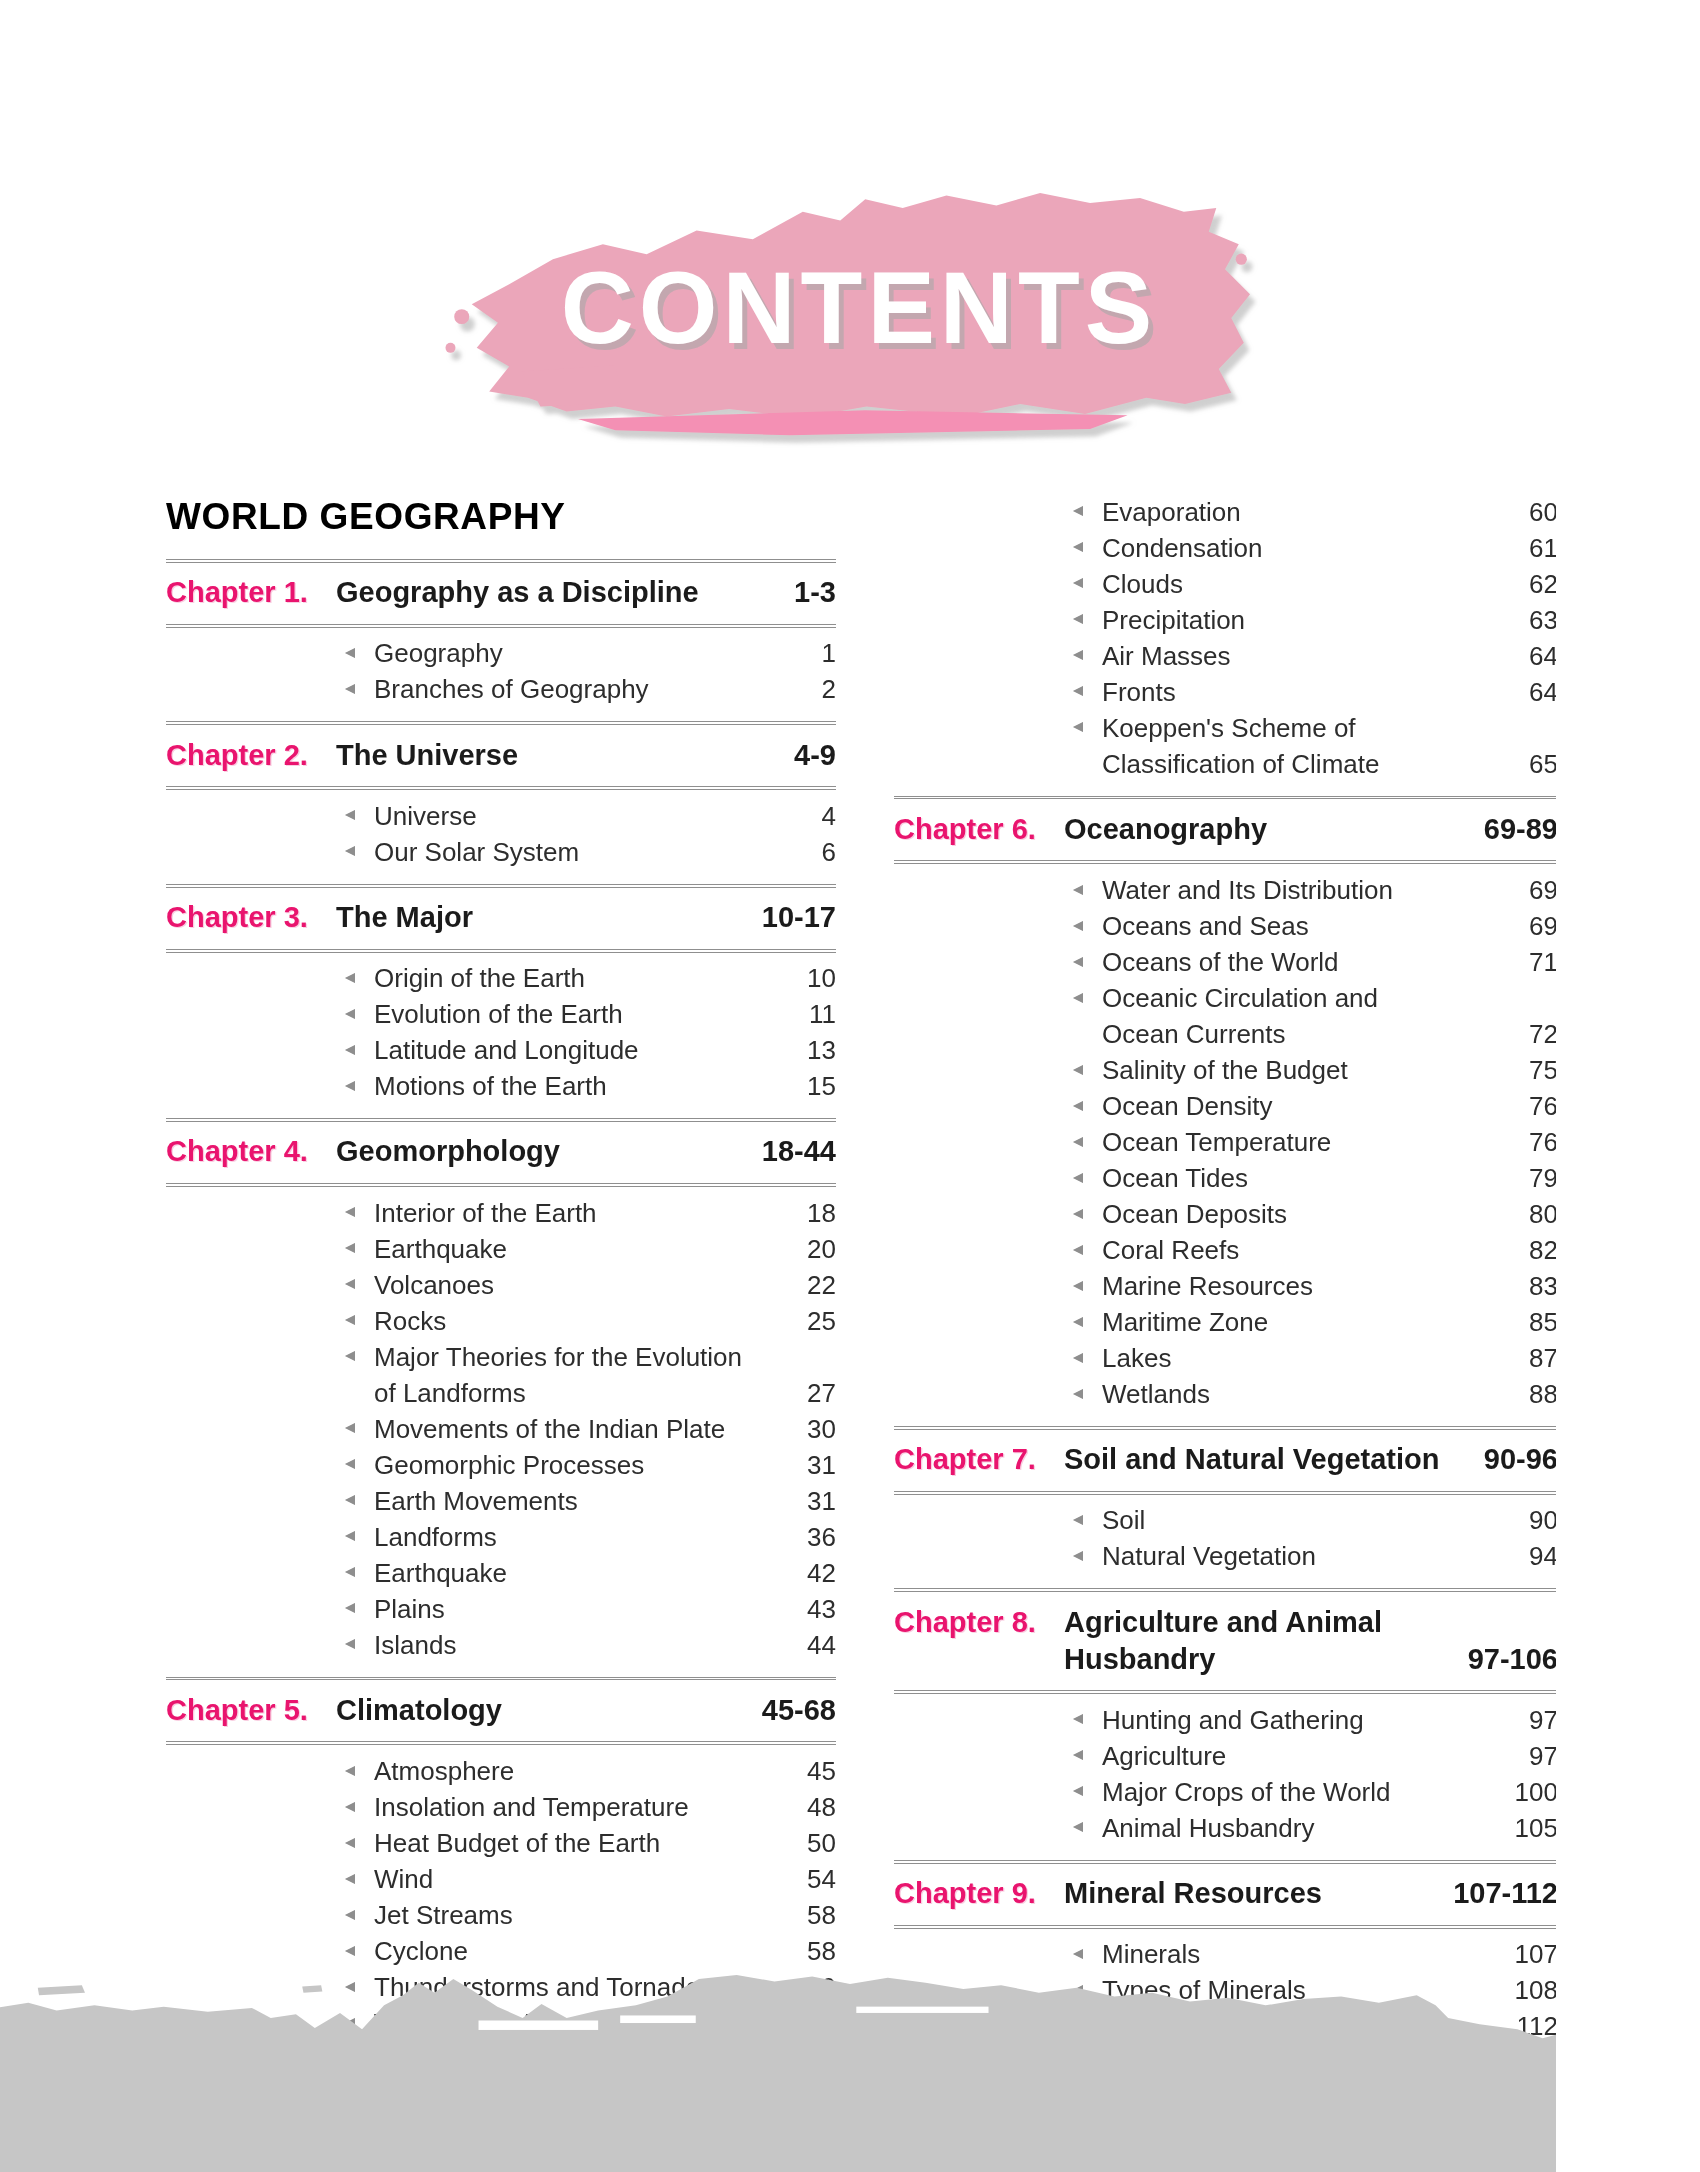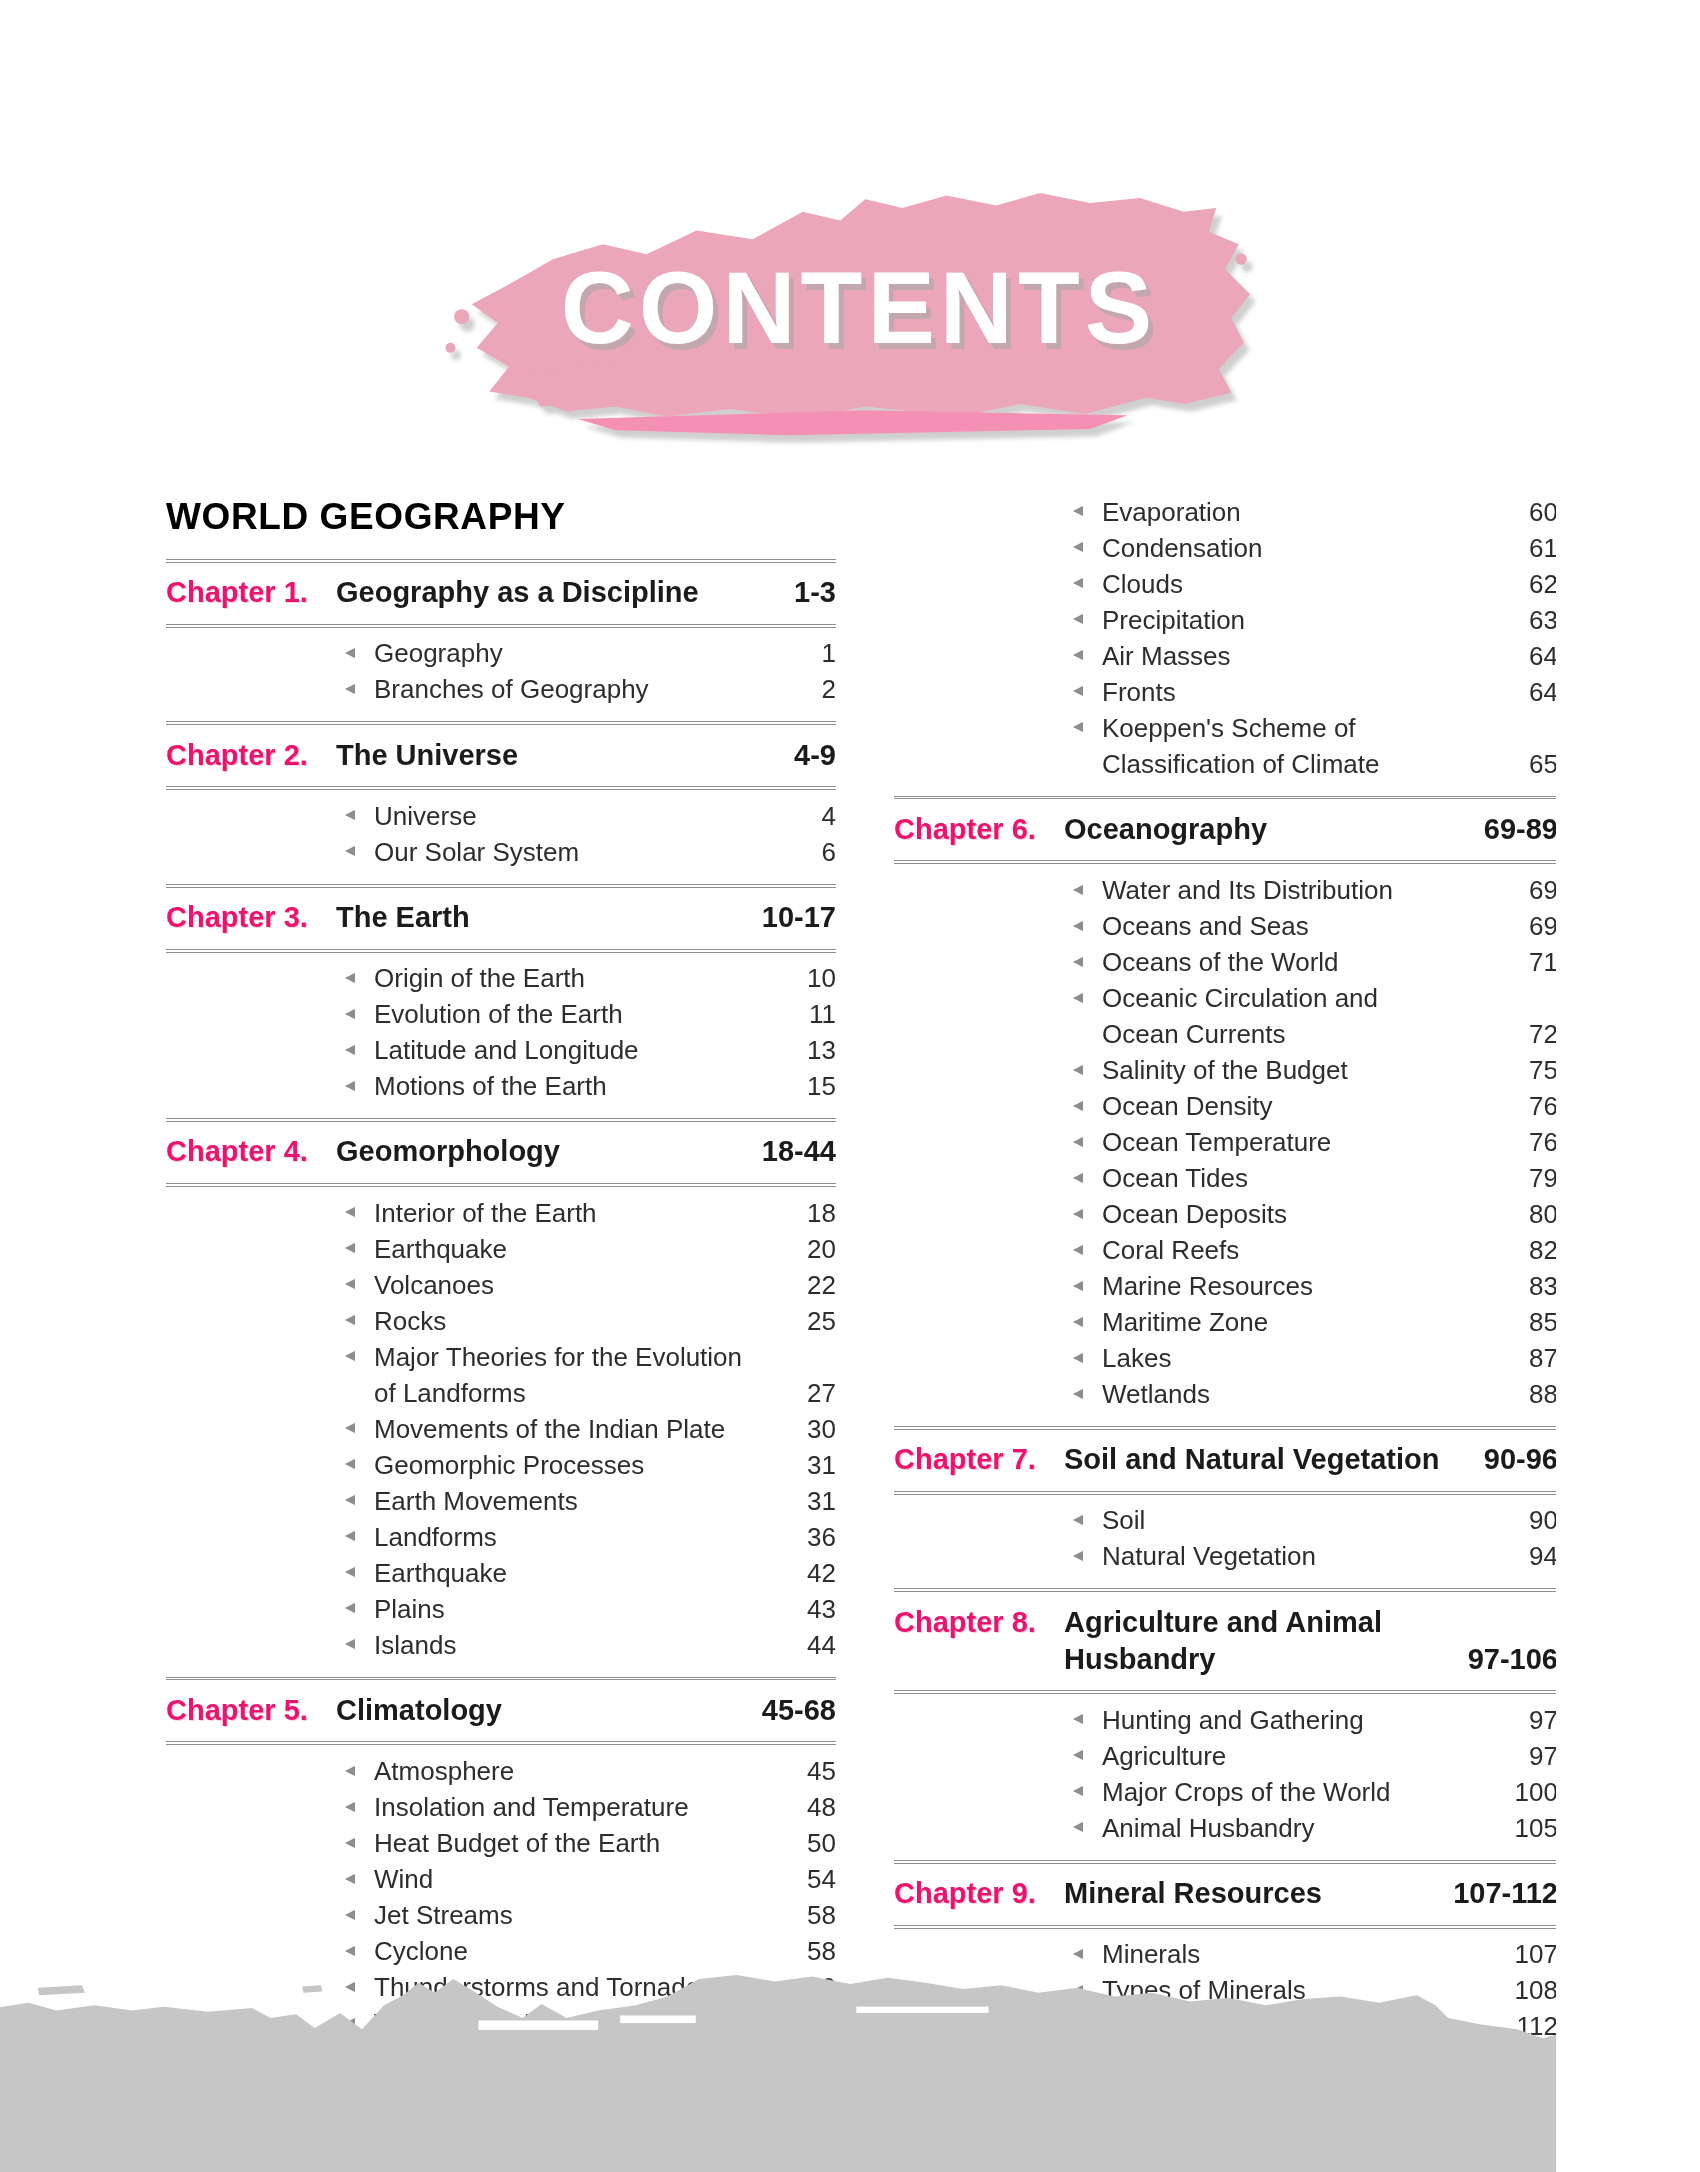--- a/index.html
+++ b/index.html
@@ -142,21 +142,21 @@
       <span class="item-page">6</span>
     </li>
   </ul>
     </section>
 
     <section class="chapter-block">
       <div class="rule"></div>
       <div class="chapter-head">
         <span class="ch-label">Chapter 3.</span>
         <span class="ch-mid">
-          <span class="ch-title">The Earth</span>
+          <span class="ch-title">The Major</span>
         </span>
         <span class="ch-pages">10-17</span>
       </div>
       <div class="rule"></div>
       <ul class="items">
     <li class="item">
       <span class="bullet"></span>
       <span class="item-text">Origin of the Earth</span>
       <span class="item-page">10</span>
     </li>

